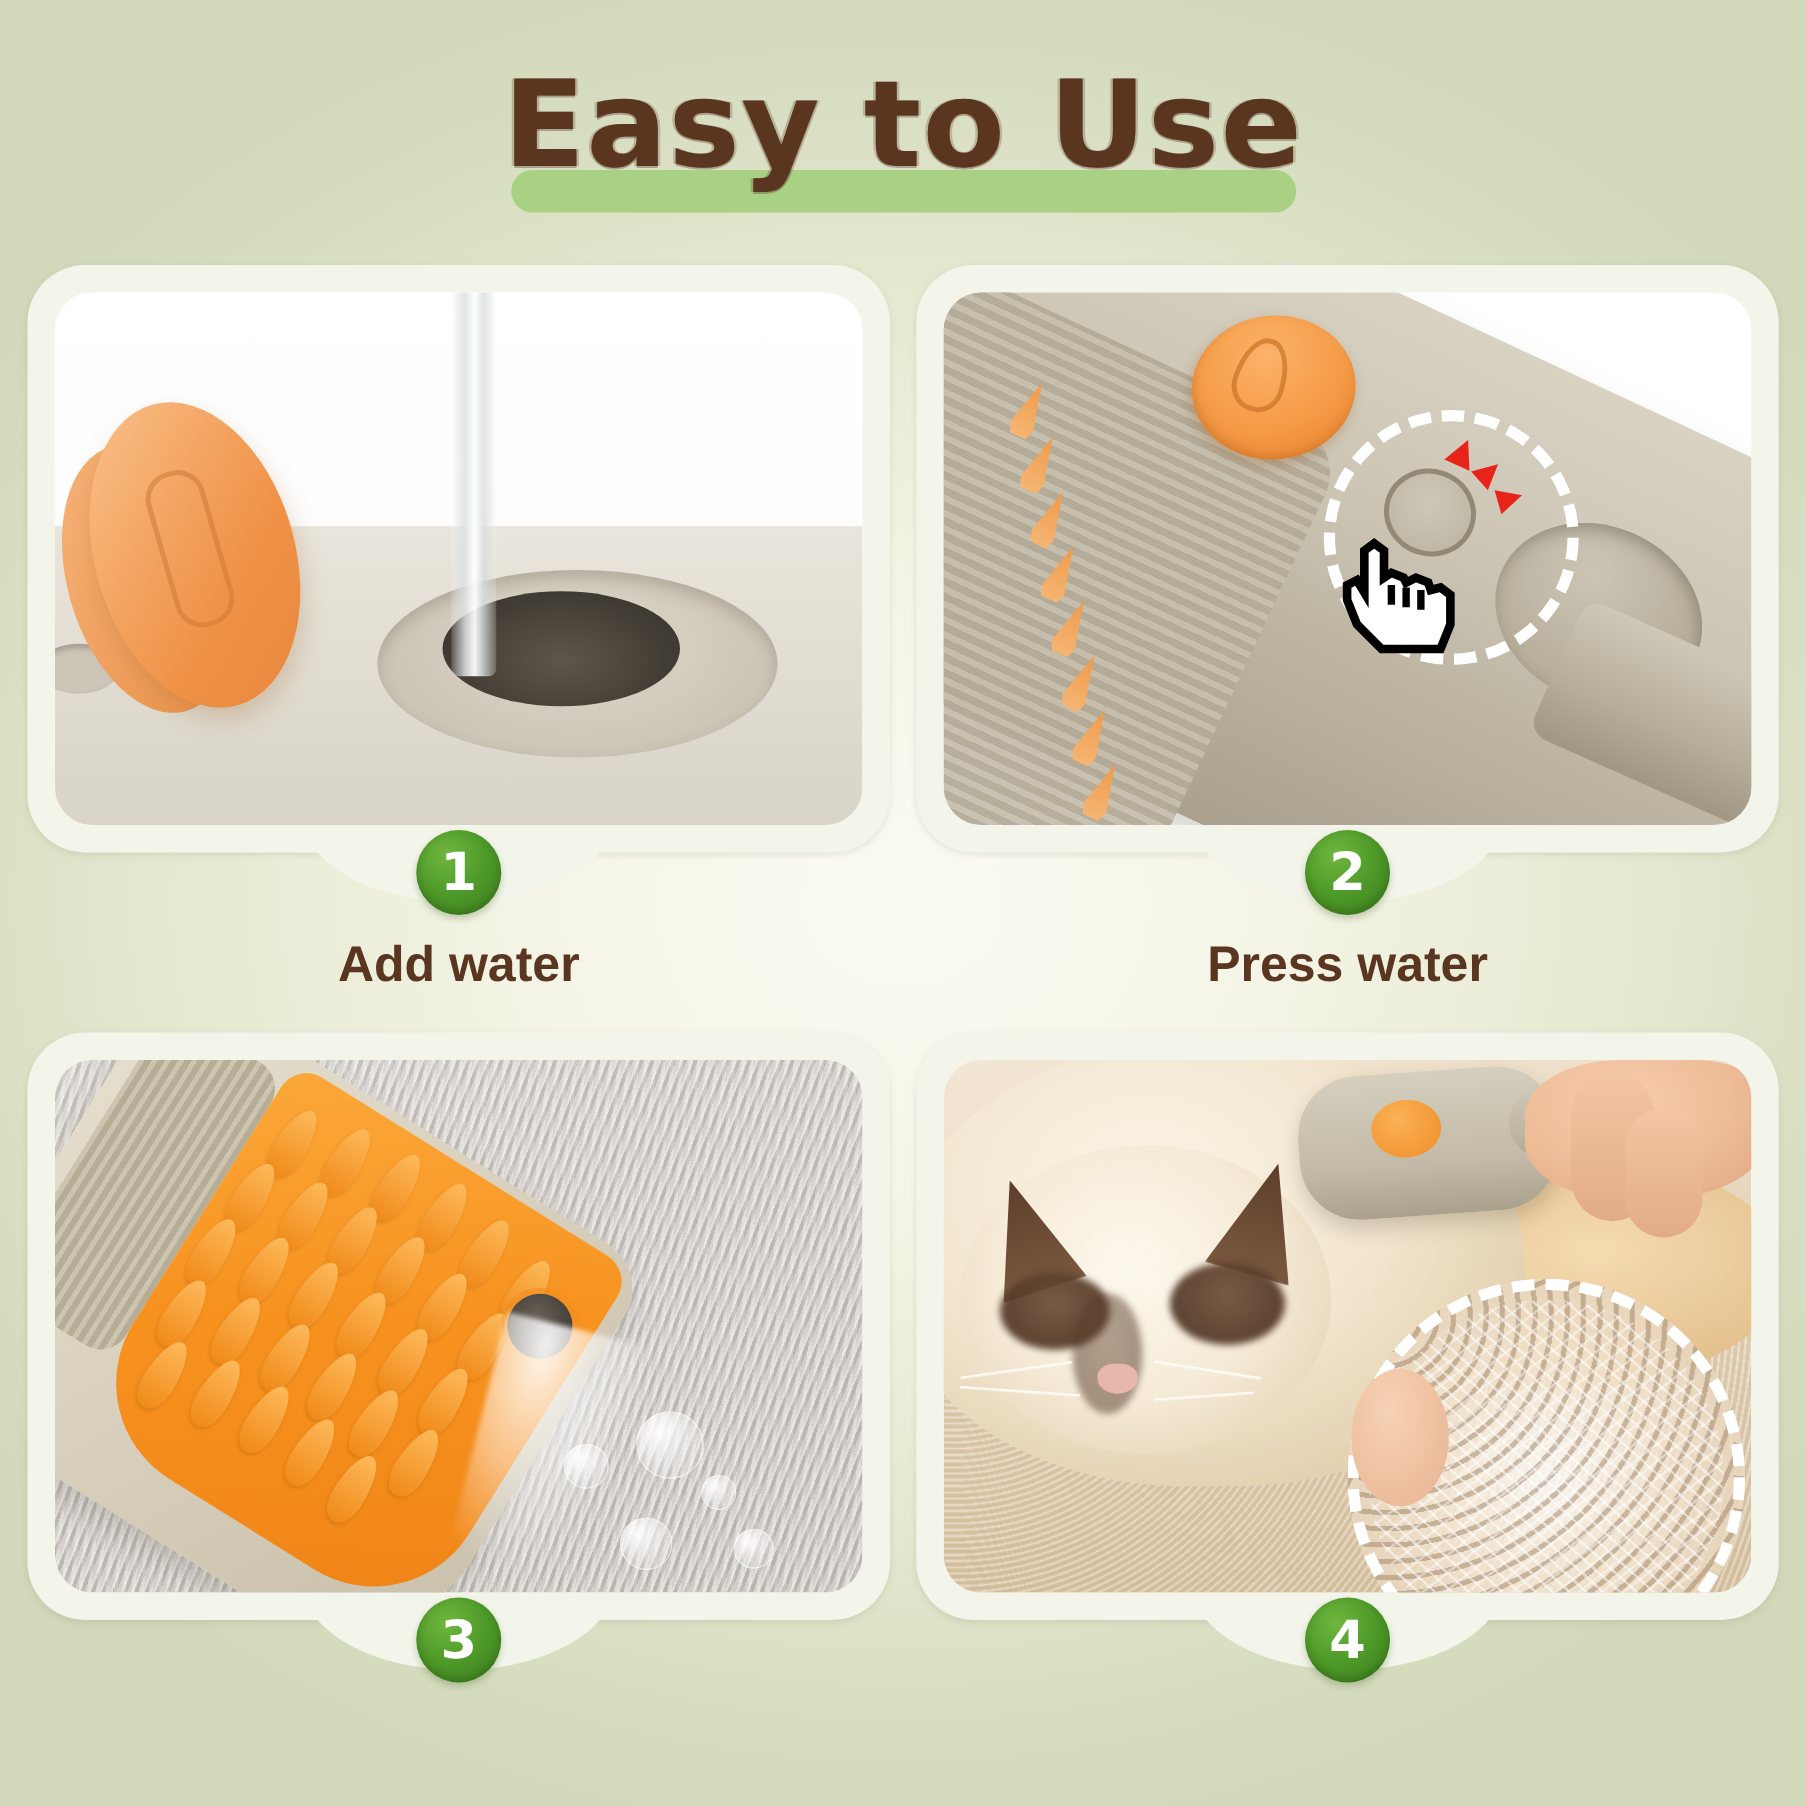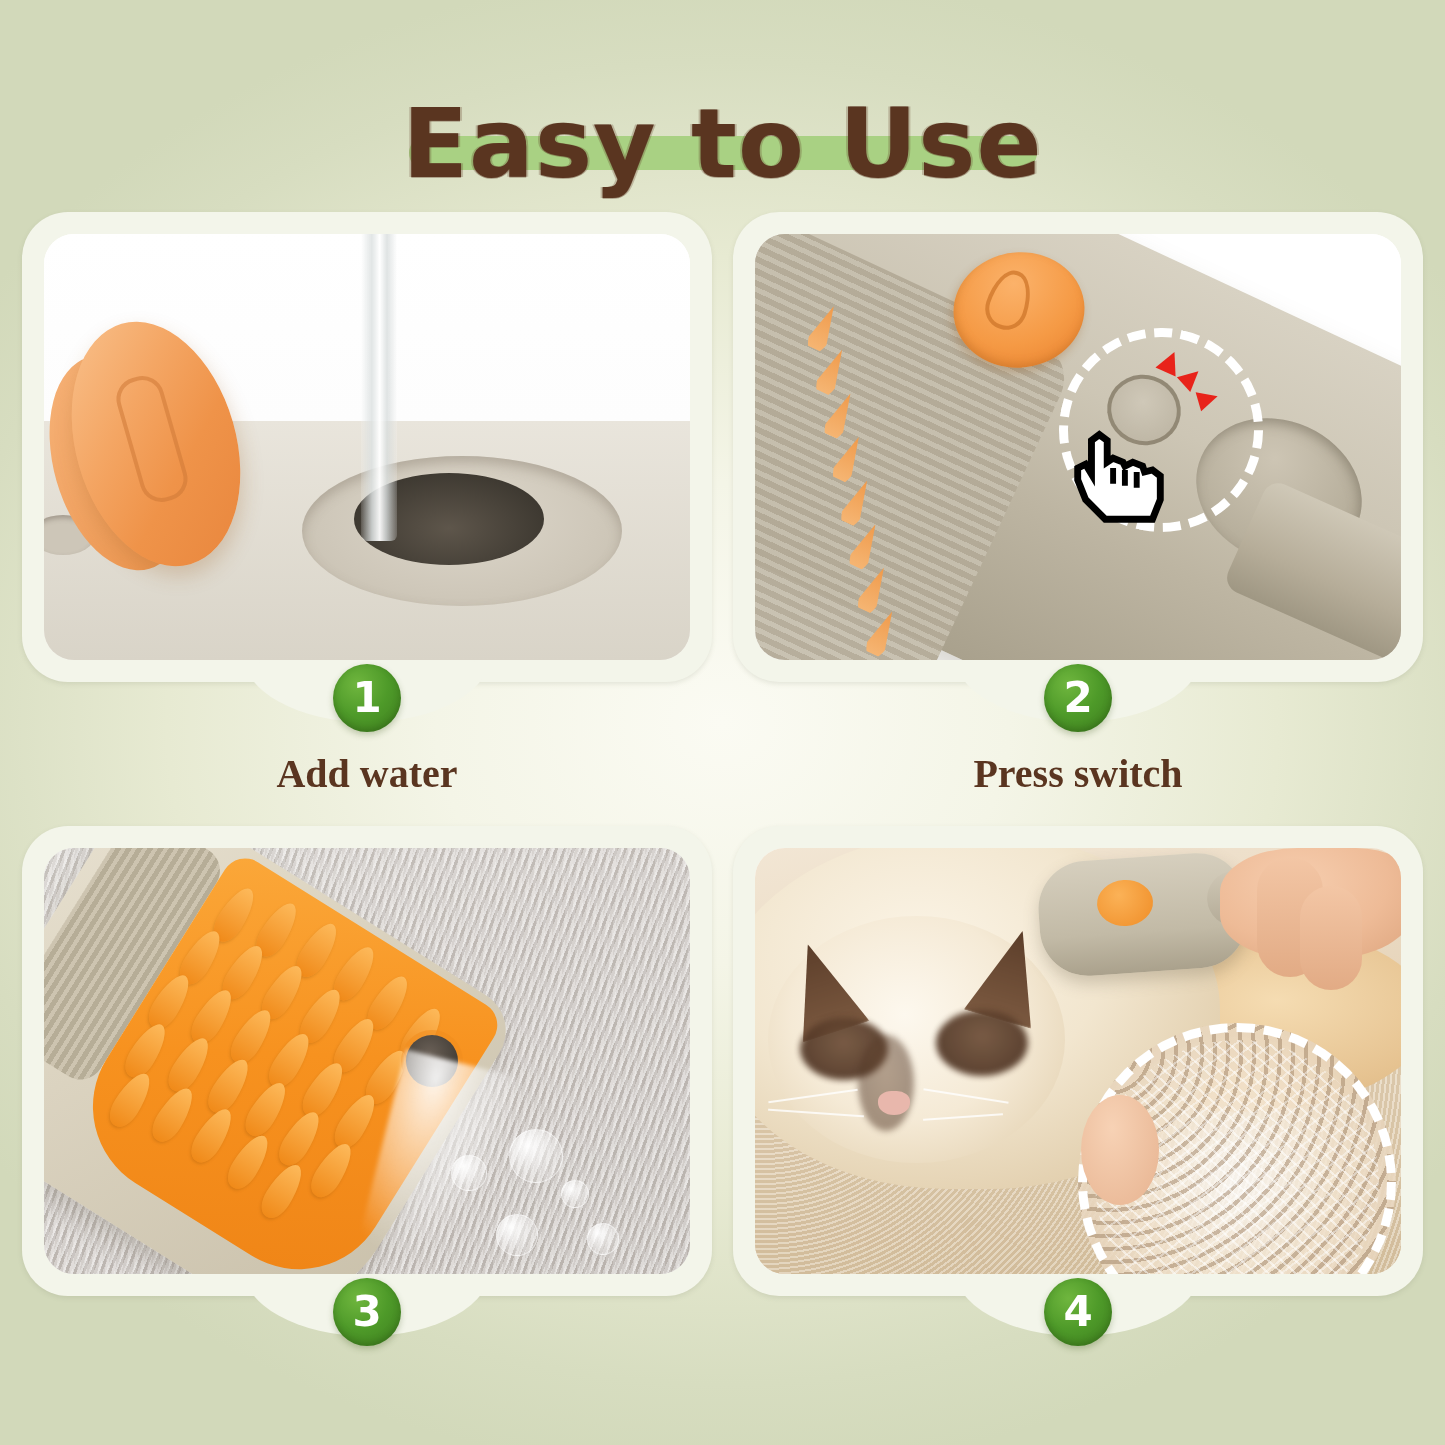--- a/index.html
+++ b/index.html
@@ -11,21 +11,21 @@
   #page{
     position:relative;width:1445px;height:1445px;
     background:
       radial-gradient(ellipse 62% 52% at 50% 50%, #fbfbf3 0%, #f4f5e7 32%, #e7ead2 62%, #d7ddc0 88%, #d2d9ba 100%);
     overflow:hidden;
   }
 
   
   .title-wrap{
     position:absolute;left:0;top:52px;width:1445px;height:140px;
-    display:flex;align-items:flex-end;justify-content:center;
+    display:flex;align-items:flex-start;justify-content:center;
   }
   .title-hl{
     position:absolute;left:50%;transform:translateX(-50%);
     top:84px;width:628px;height:34px;border-radius:17px;
     background:#a9d183;
   }
   .title-text{
     position:relative;z-index:2;
     font-family:"DejaVu Sans","Liberation Sans",sans-serif;
     font-size:96px;font-weight:bold;color:#5a3520;
@@ -73,21 +73,21 @@
     background:radial-gradient(circle at 36% 30%, #6fb63e 0%, #4e9a29 48%, #3d7d1e 100%);
     box-shadow:0 3px 6px rgba(60,90,30,.28), inset 0 -3px 7px rgba(30,60,10,.30);
     display:flex;align-items:center;justify-content:center;
     color:#ffffff;font-size:42px;font-weight:bold;line-height:1;
     font-family:"DejaVu Sans","Liberation Sans",sans-serif;
     z-index:5;
   }
   .caption{
     position:absolute;left:0;top:538px;width:690px;text-align:center;
     color:#5a3520;font-size:40px;font-weight:bold;
-    font-family:Liberation Serif, serif;
+    font-family:Liberation Sans, sans-serif;
     white-space:nowrap;
   }
   .cell.c4 .caption{font-size:37px;}
 
   
   .s1{background:linear-gradient(#ffffff 0%,#fdfdfd 44%,#f7f6f2 46%,#ece8e0 100%);}
   .s1 .counter{position:absolute;left:0;top:44%;width:100%;height:56%;
     background:linear-gradient(#e9e5dc,#d9d4c8);}
   .s1 .hole-outer{
     position:absolute;left:40%;top:52%;width:320px;height:150px;border-radius:50%;
@@ -373,21 +373,21 @@
             <div class="ray r2"></div>
             <div class="ray r3"></div>
             <svg class="cursor" viewBox="0 0 54 60">
               <path d="M10 44 L6 34 L6 28 L10 26 L13 31 L13 14 L17 11 L21 14 L21 25 L24 23 L29 25 L30 27 L34 25 L39 27 L40 30 L44 29 L48 32 L48 44 L44 54 L20 54 Z" fill="#ffffff" stroke="#000000" stroke-width="3.5" stroke-linejoin="miter"></path>
               <path d="M24 28 L24 36 M30 29 L30 37 M36 30 L36 38" stroke="#000000" stroke-width="3" fill="none"></path>
             </svg>
           </div>
         </div>
       </div>
       <div class="badge">2</div>
-      <div class="caption">Press switch</div>
+      <div class="caption">Press water</div>
     </div>
 
     <div class="cell c3">
       <div class="frame">
         <div class="bump"></div>
         <div class="photo">
           <div class="scene s3">
             <div class="fur"></div>
             <div class="brush">
               <div class="brush-base"></div>

